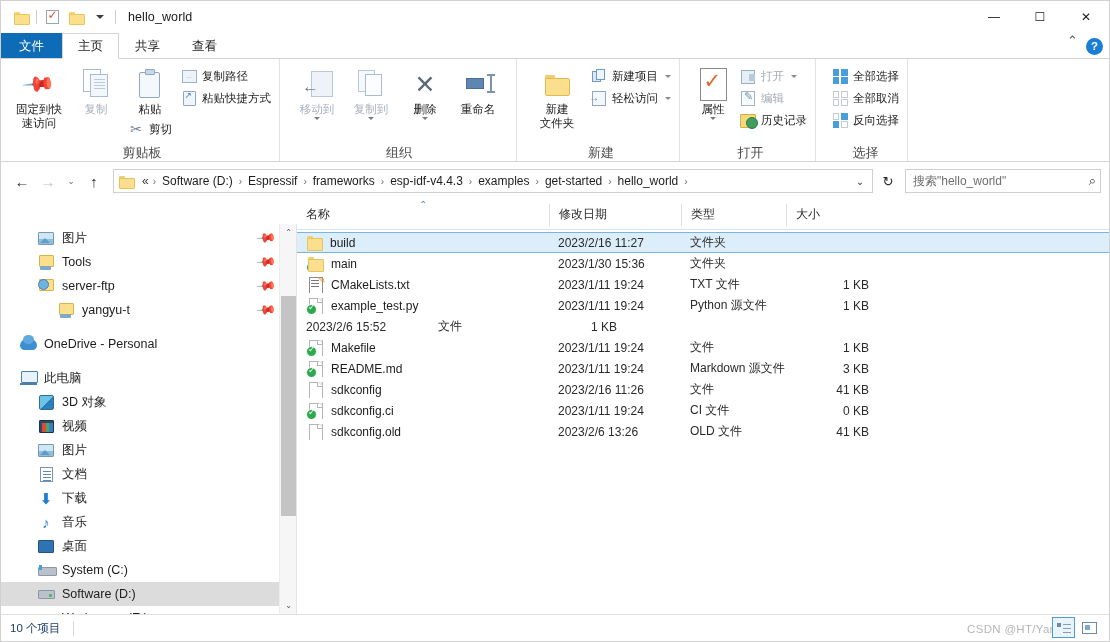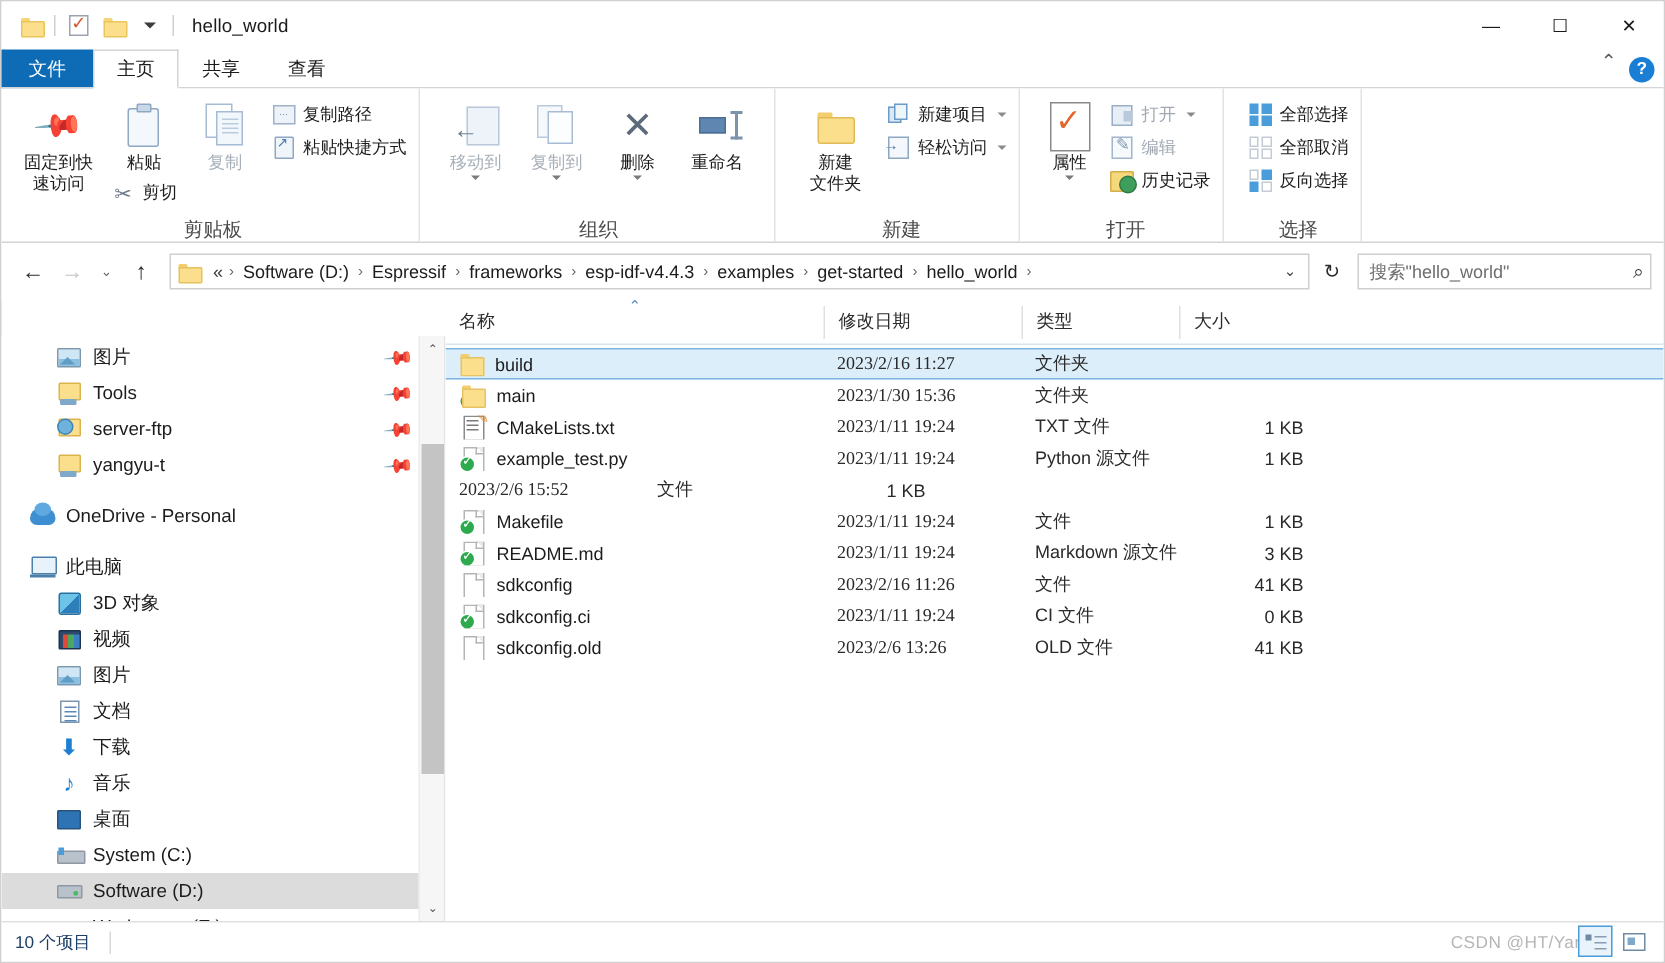--- a/index.html
+++ b/index.html
@@ -553,21 +553,21 @@
   .frow.selected {
     background: #ddeefb; border: 1px solid #7cb3e0;
     border-left: none; border-right: none;
     height: 21px;
   }
   .frow.selected .c-name { padding-left: 9px; }
   .c-name {
     width: 252px; flex: 0 0 252px; display: flex; align-items: center;
     padding-left: 10px; gap: 7px; overflow: hidden;
   }
-  .c-date { width: 132px; flex: 0 0 132px; padding-left: 9px; color: #2a2a2a; font-family: Liberation Serif, serif; }
+  .c-date { width: 132px; flex: 0 0 132px; padding-left: 9px; color: #2a2a2a; }
   .c-type { width: 105px; flex: 0 0 105px; padding-left: 9px; color: #2a2a2a; }
   .c-size {
     width: 96px; flex: 0 0 96px; padding-right: 13px;
     text-align: right; color: #2a2a2a;
   }
   .fico { width: 17px; height: 16px; flex: 0 0 17px; position: relative; }
 
   
   .fi-folder::before {
     content: ""; position: absolute; left: 1px; top: 1px;
@@ -704,43 +704,43 @@
 
     <div class="rgroup">
       <div class="rg-body">
         <div class="bigbtn w60">
           <span class="gl">
               <span class="g-pin">📌</span>
             </span>
           <span class="txt">固定到快</span>
           <span class="txt">速访问</span>
         </div>
+        <div class="bigbtn disabled">
+          <span class="gl">
+            <span class="g-doc2">
+                <i></i>
+                <b></b>
+              </span>
+          </span>
+          <span class="txt">复制</span>
+        </div>
         <div class="bigbtn">
           <span class="gl">
             <span class="g-clip">
                 <i></i>
                 <b></b>
               </span>
           </span>
           <span class="txt">粘贴</span>
           <span class="smallbtn" style="padding:0;margin-top:2px">
             <span class="sgl">
                 <span class="g-scissors">✂</span>
               </span>
             <span>剪切</span>
           </span>
-        </div>
-        <div class="bigbtn disabled">
-          <span class="gl">
-            <span class="g-doc2">
-                <i></i>
-                <b></b>
-              </span>
-          </span>
-          <span class="txt">复制</span>
         </div>
         <div class="smallcol">
           <div class="smallbtn">
             <span class="sgl">
                 <span class="g-pathico">···</span>
               </span>
             <span>复制路径</span>
           </div>
           <div class="smallbtn">
             <span class="sgl">
@@ -961,21 +961,21 @@
           <span>Tools</span>
           <span class="pin">📌</span>
         </div>
         <div class="navrow" style="padding-left:36px">
           <span class="nico">
               <span class="i-ftp"></span>
             </span>
           <span>server-ftp</span>
           <span class="pin">📌</span>
         </div>
-        <div class="navrow" style="padding-left:36px">
+        <div class="navrow" style="padding-left:56px">
           <span class="nico">
               <span class="i-netfolder"></span>
             </span>
           <span>yangyu-t</span>
           <span class="pin">📌</span>
         </div>
 
         <div style="height:10px"></div>
         <div class="navrow" style="padding-left:18px">
           <span class="nico">

